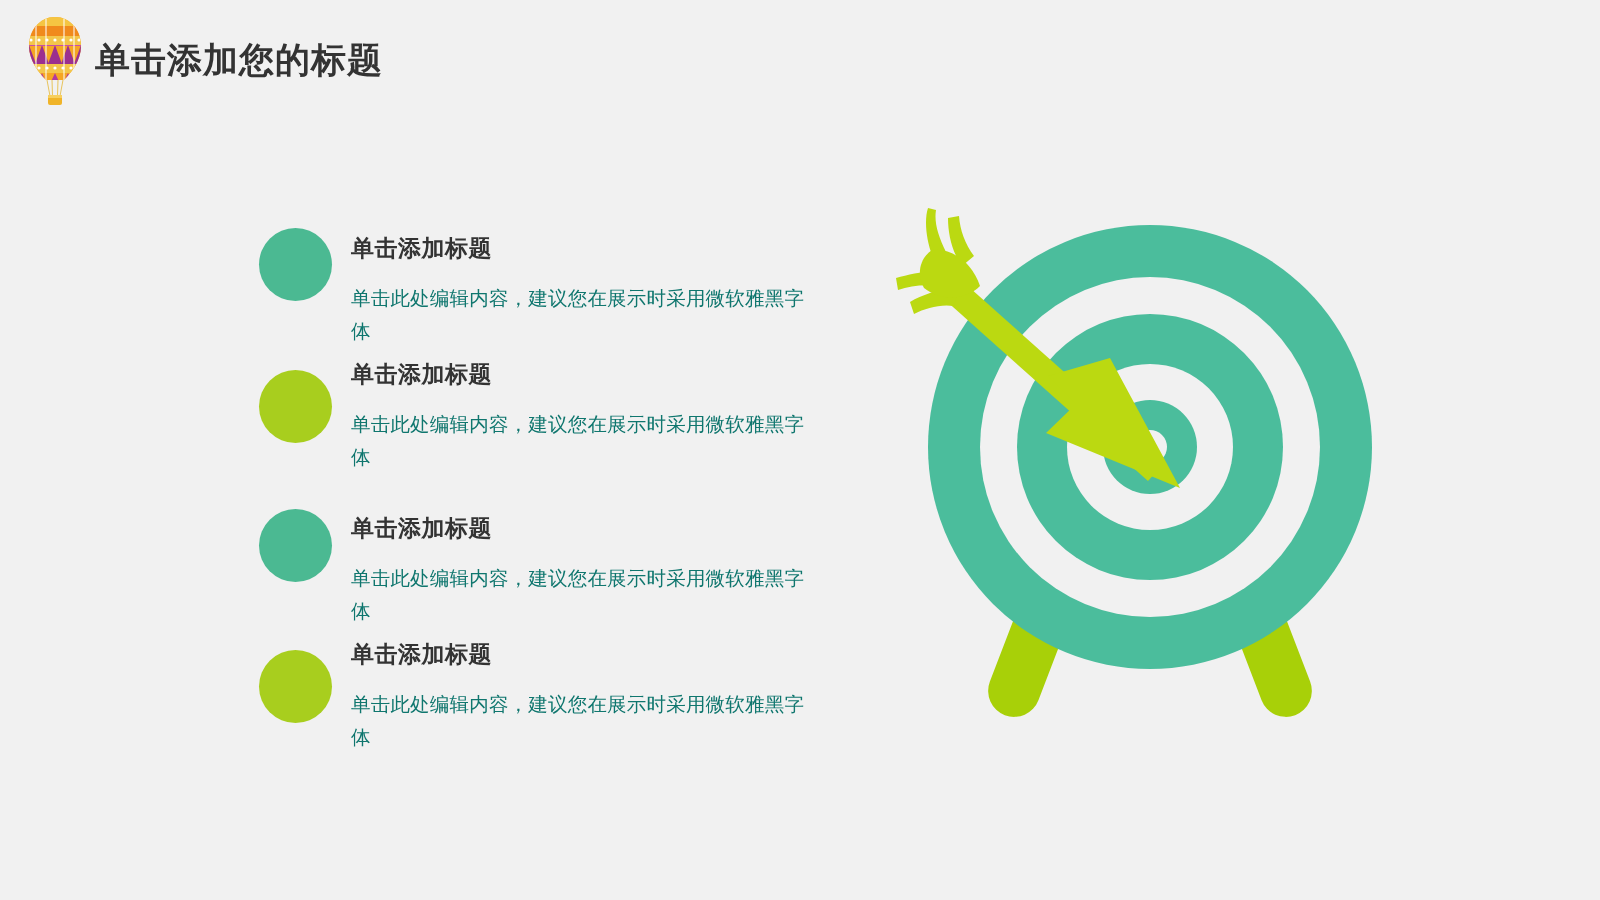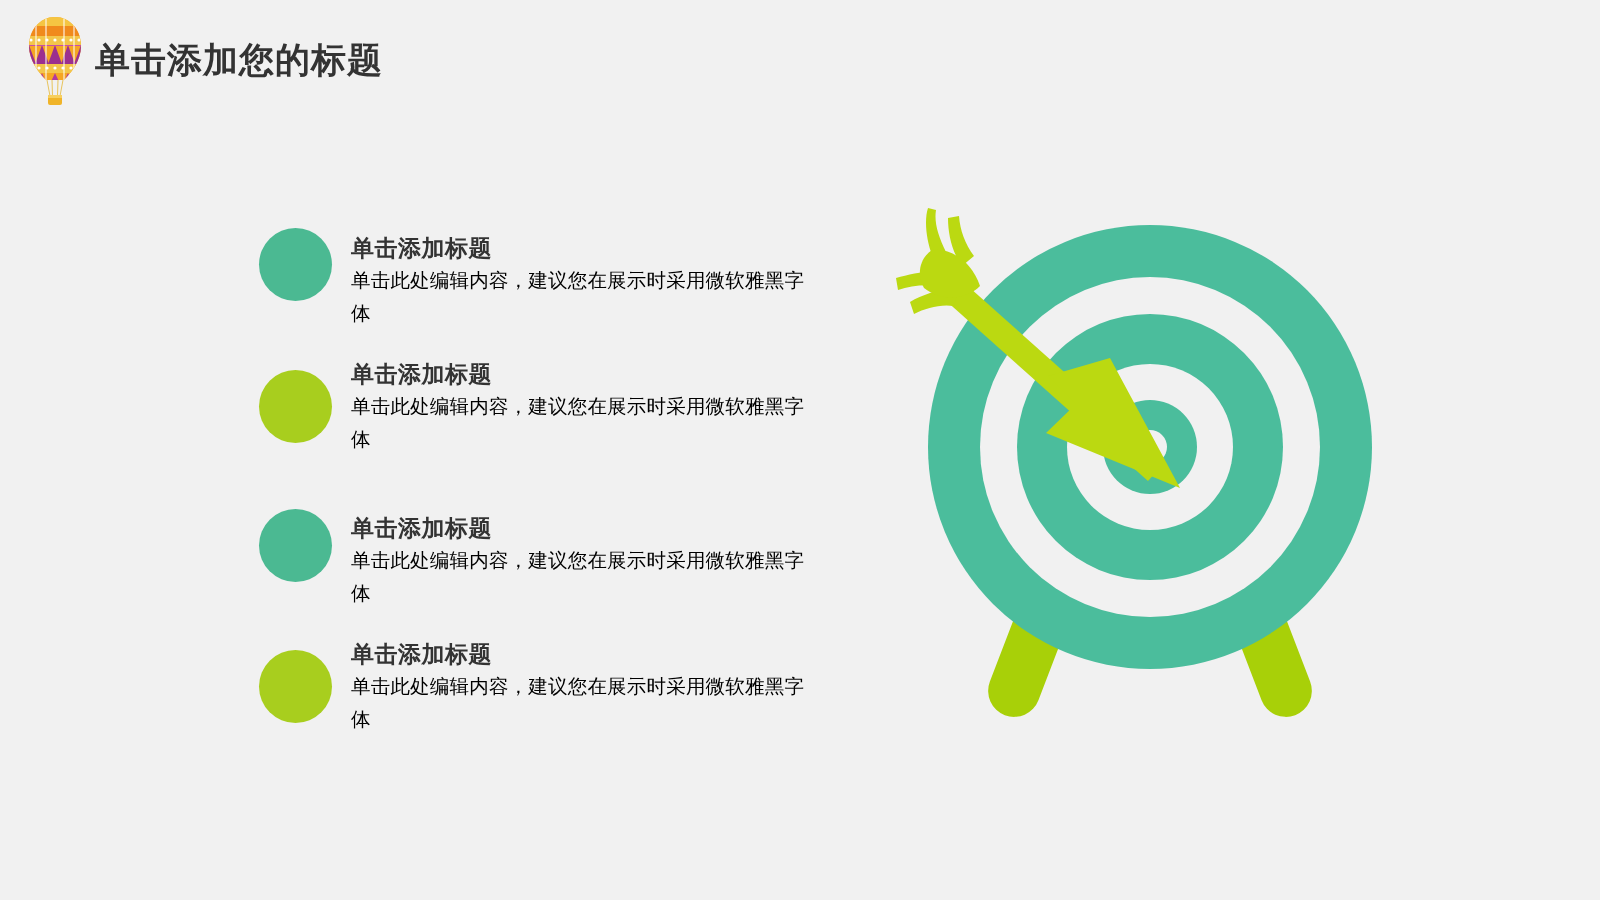--- a/index.html
+++ b/index.html
@@ -70,23 +70,23 @@
   }
   .bullet-title {
     font-size: 23px;
     font-weight: bold;
     color: #333333;
     letter-spacing: 0.5px;
     line-height: 1.25;
     white-space: nowrap;
   }
   .bullet-body {
-    margin-top: 1px;
+    margin-top: 19px;
     font-size: 19.5px;
-    color: #000000;
+    color: #0f766e;
     line-height: 1.72;
     letter-spacing: 0.2px;
   }
 
   
   #target-illustration {
     position: absolute;
     left: 880px;
     top: 190px;
     width: 540px;

